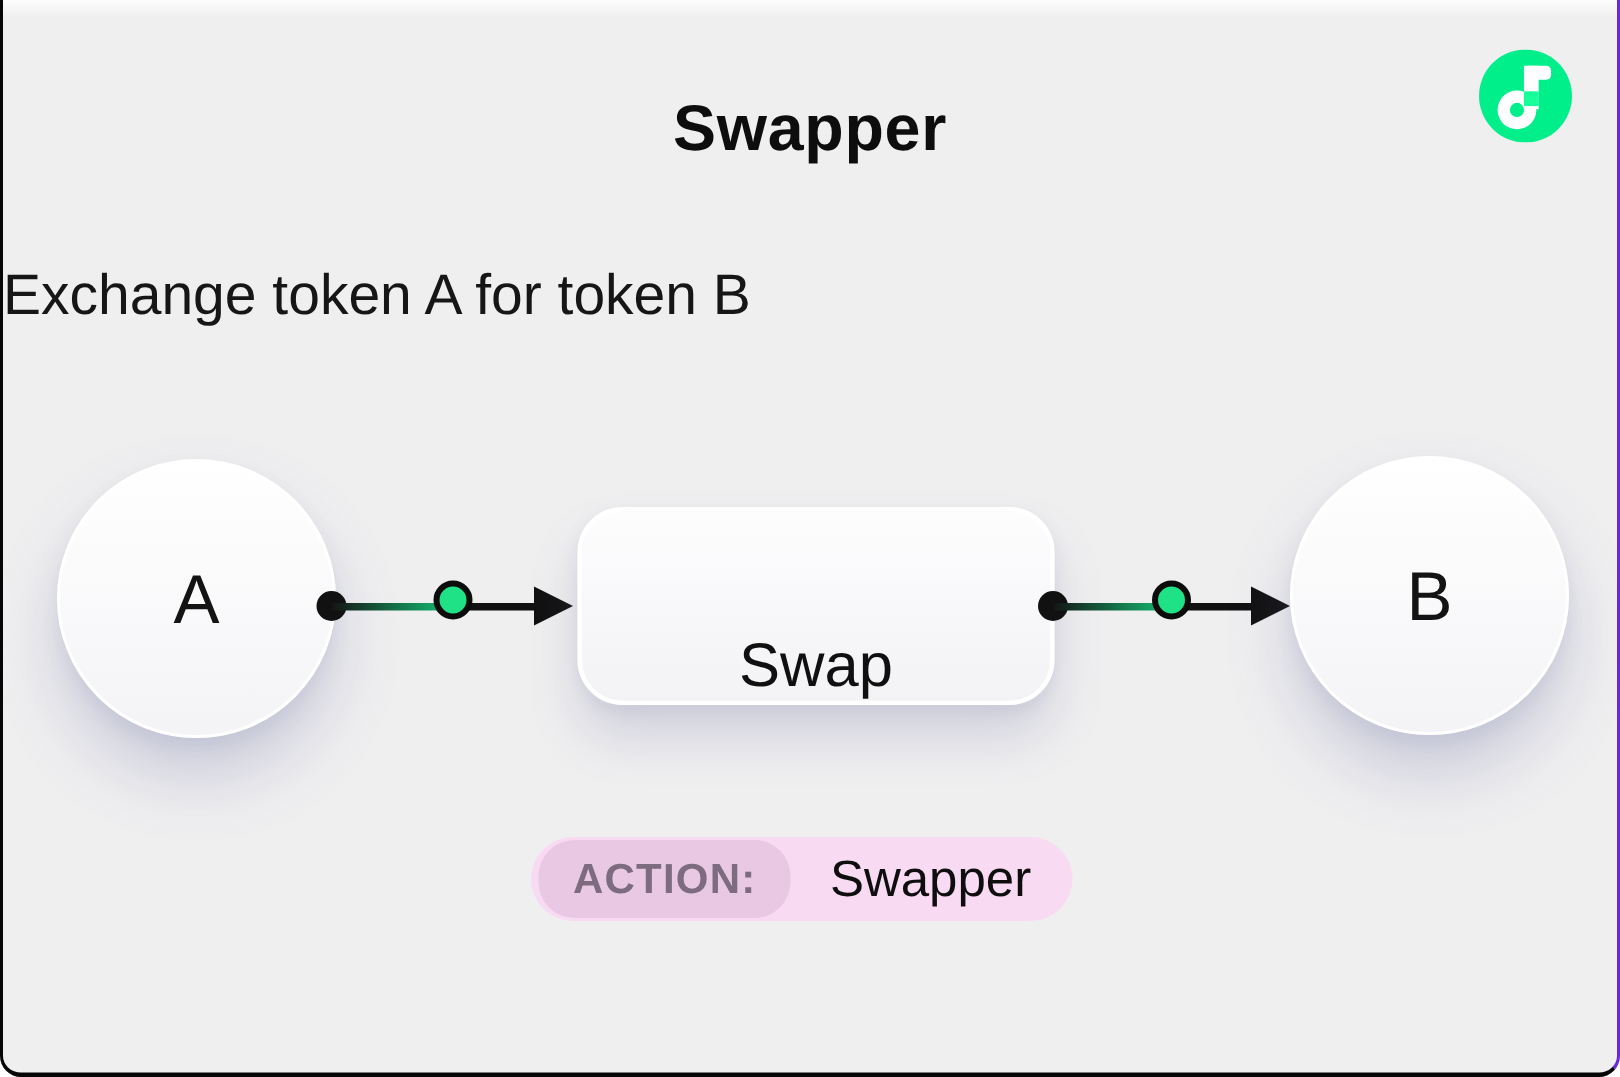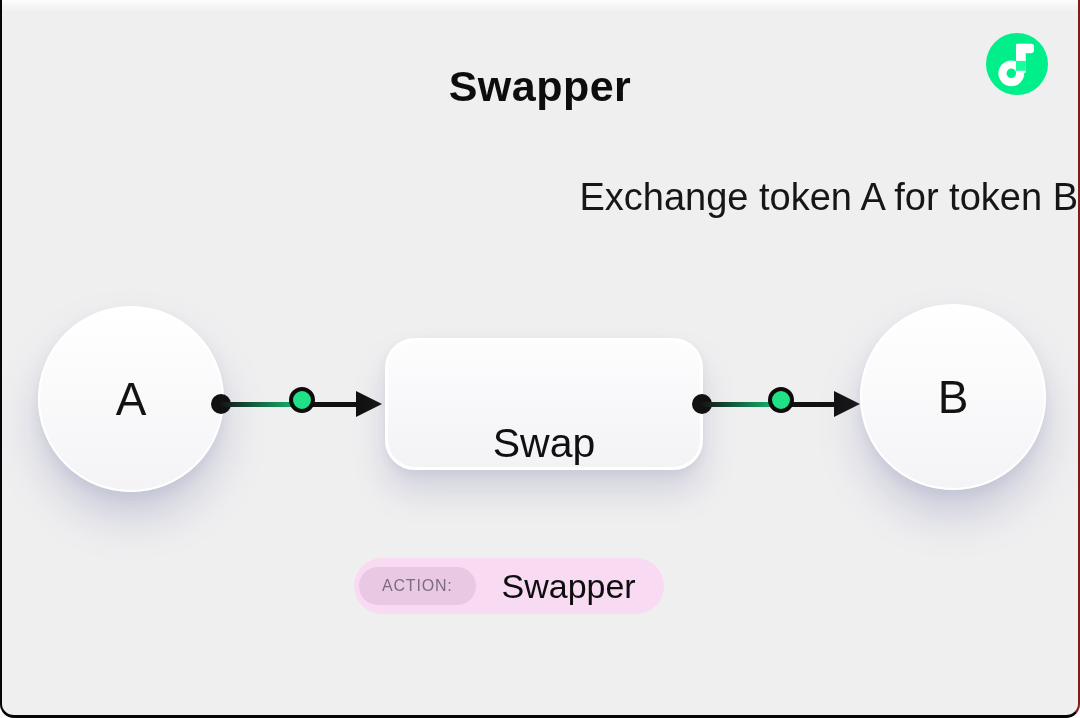--- a/index.html
+++ b/index.html
@@ -14,21 +14,21 @@
     --badge-label-bg:#e8c8e2;
     --badge-label-ink:#7d6b80;
   }
   *{margin:0;padding:0;box-sizing:border-box;}
   html,body{width:1080px;height:718px;background:#ffffff;overflow:hidden;
     font-family:"Liberation Sans", sans-serif;}
   .canvas{
     position:relative;width:1080px;height:718px;
     background:var(--canvas-bg);
     border-left:2px solid #060606;
-    border-right:2px solid #7f1d1d;
+    border-right:2px solid #6d28d9;
     border-bottom:3px solid #060606;
     border-radius:0 0 14px 14px;
   }
   .canvas::before{
     content:"";position:absolute;top:0;left:0;right:0;height:12px;
     background:linear-gradient(to bottom, rgba(255,255,255,.85), rgba(255,255,255,0));
     pointer-events:none;
   }
   
   .dots{
@@ -46,21 +46,21 @@
   .logo-white{fill:#ffffff;}
   .logo-notch{fill:var(--logo-notch);}
   
   .title{
     position:absolute;top:62px;left:0;width:100%;
     text-align:center;font-size:43px;font-weight:700;color:#0d0d0d;
     letter-spacing:.5px;
   }
   .subtitle{
     position:absolute;top:176px;left:0;width:100%;
-    text-align:right;font-size:38px;font-weight:400;color:#161616;
+    text-align:left;font-size:38px;font-weight:400;color:#161616;
   }
   
   .node{
     position:absolute;width:186px;height:186px;border-radius:50%;
     background:linear-gradient(180deg,#ffffff 0%,#f4f4f7 100%);
     border:2px solid #ffffff;
     box-shadow:0 26px 42px var(--node-shadow), 0 6px 12px rgba(120,120,160,.10);
     display:flex;align-items:center;justify-content:center;
     font-size:46px;font-weight:500;color:#131313;
   }
@@ -95,21 +95,21 @@
   }
   
   .badge{
     position:absolute;left:352px;top:558px;height:56px;
     background:var(--badge-bg);border-radius:28px;
     display:inline-flex;align-items:center;
     padding:0 28px 0 5px;
   }
   .badge-label{
     background:var(--badge-label-bg);color:var(--badge-label-ink);
-    font-size:16px;font-weight:400;letter-spacing:.8px;
+    font-size:28px;font-weight:700;letter-spacing:.8px;
     padding:10px 23px;border-radius:24px;
   }
   .badge-value{
     margin-left:26px;font-size:34px;font-weight:400;color:#0e0e0e;
   }
 </style>
 </head>
 <body>
 
 <div class="canvas">

